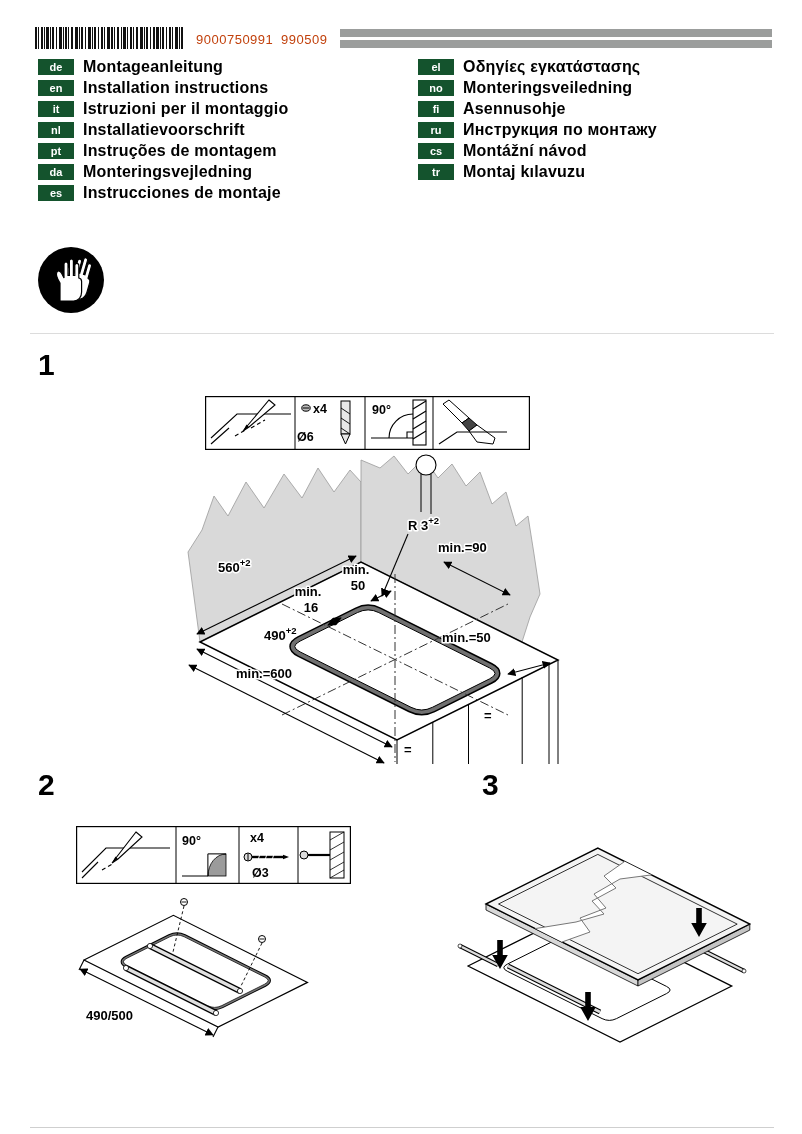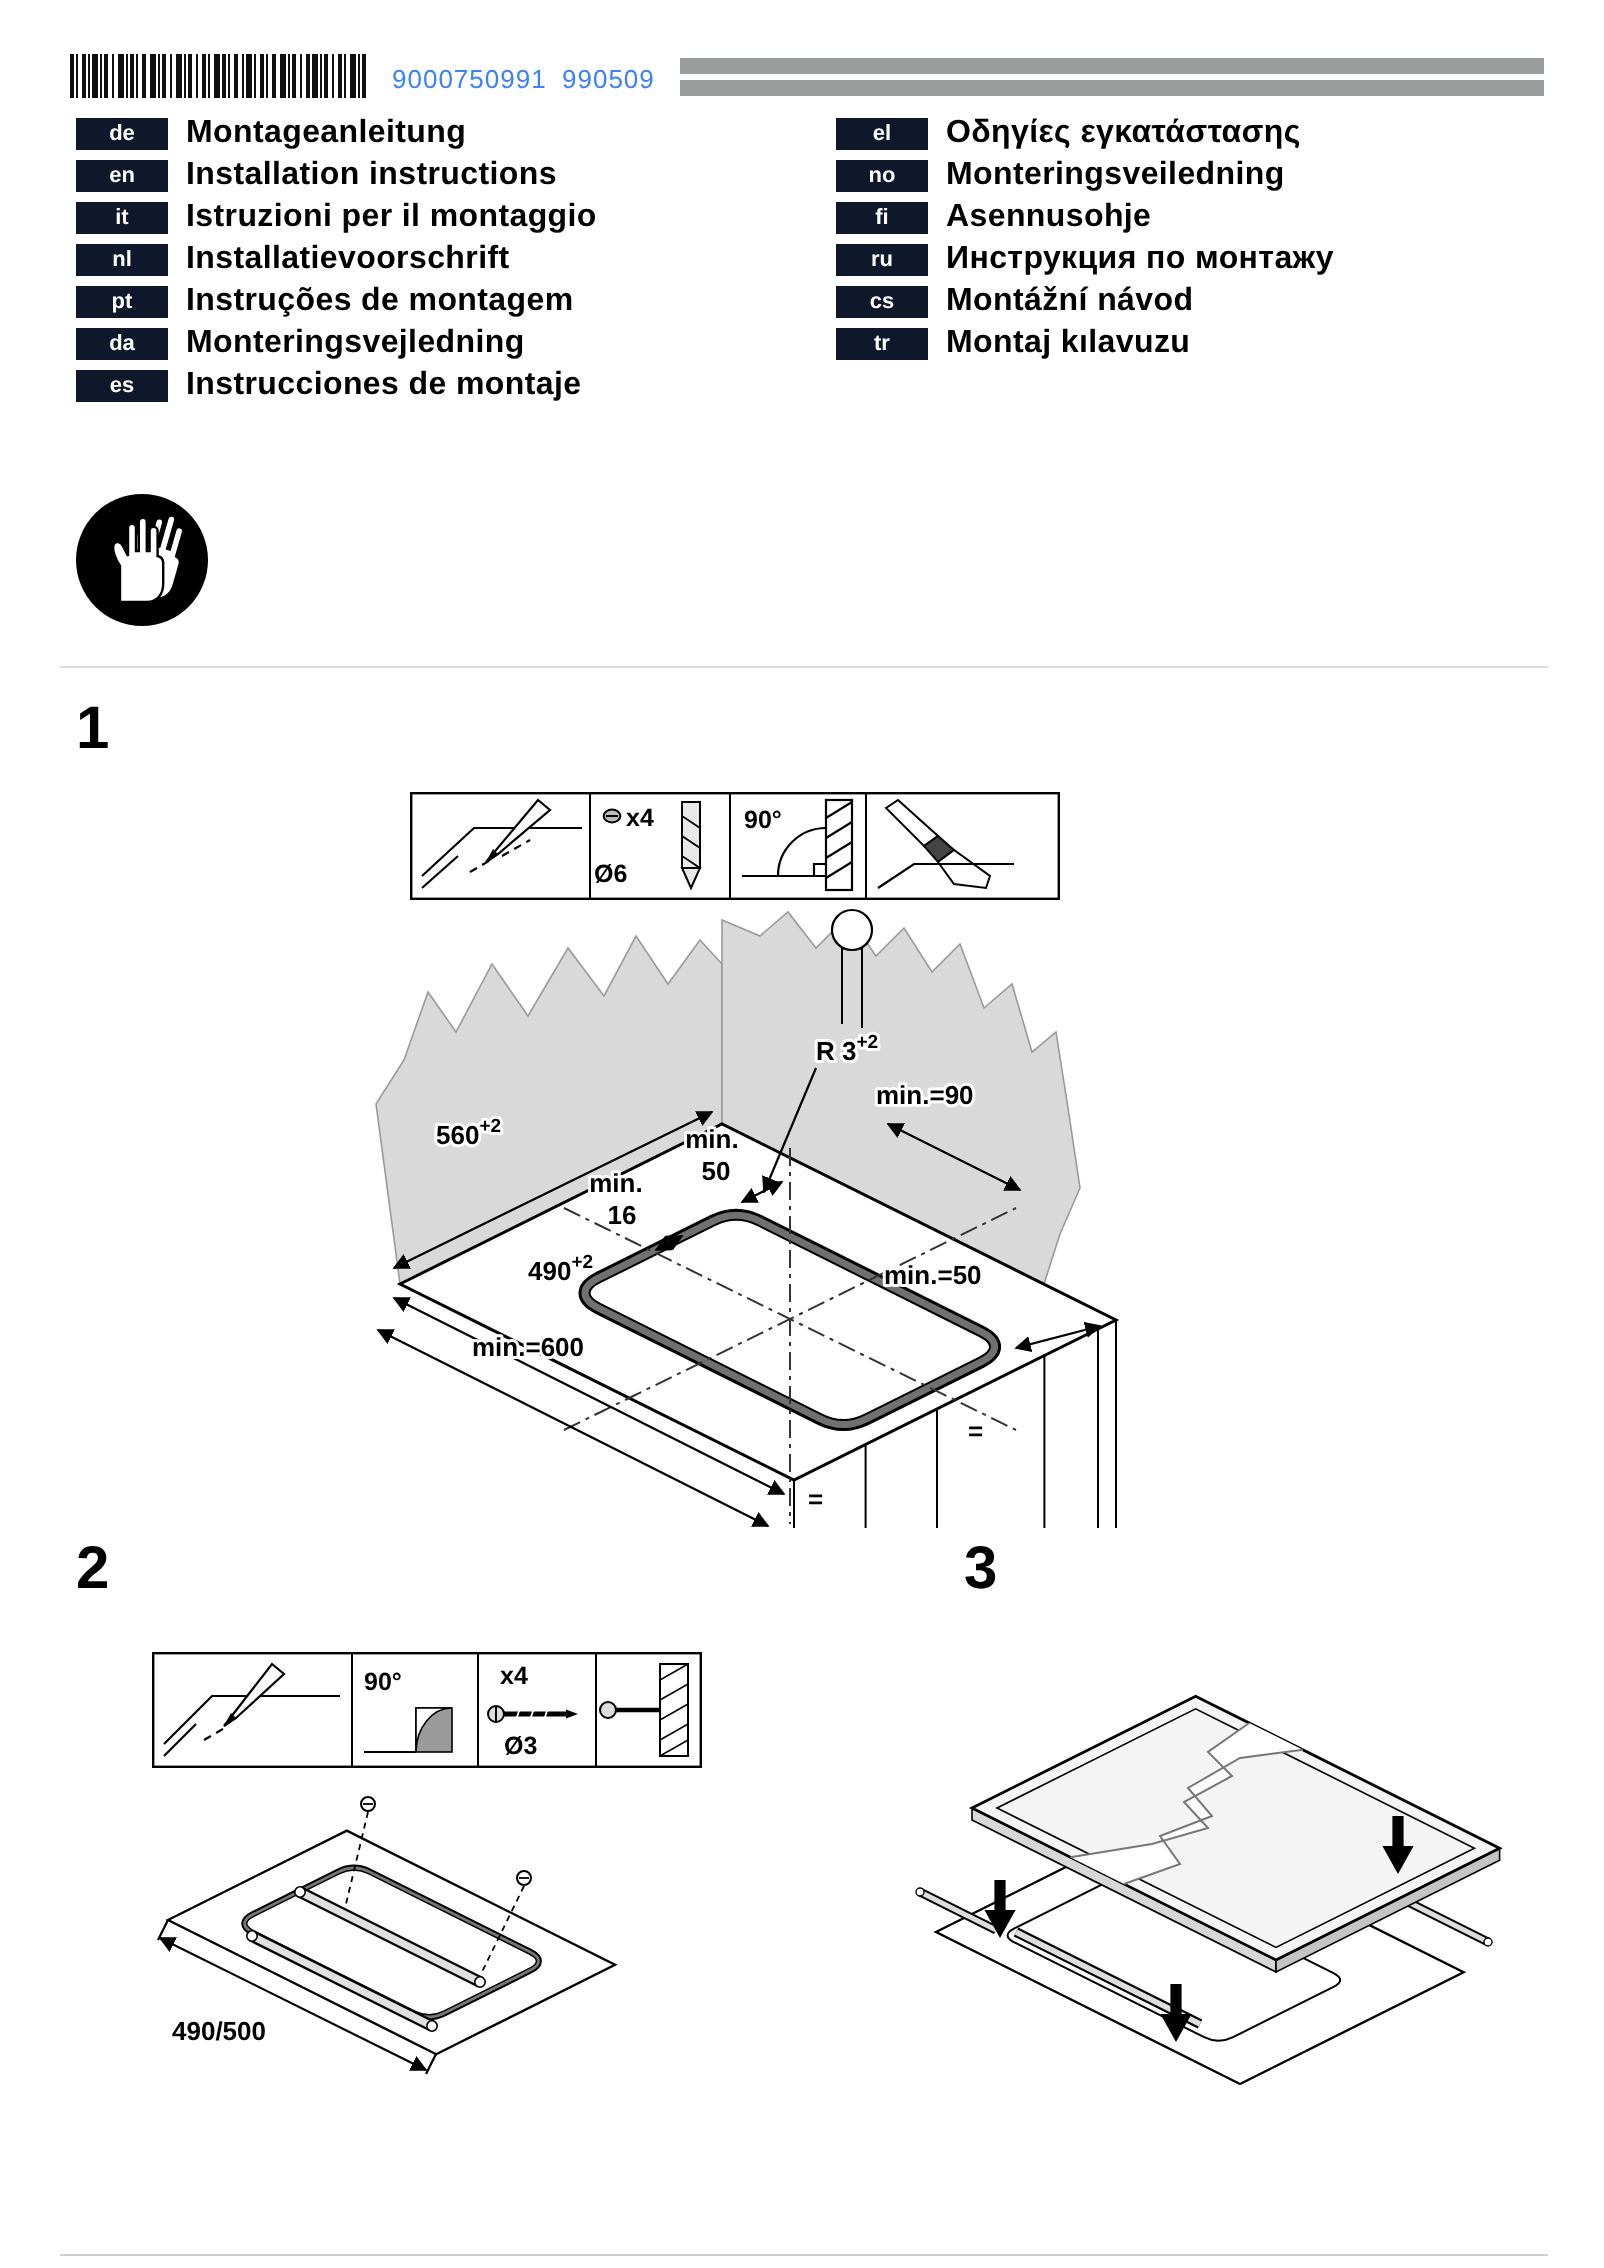--- a/index.html
+++ b/index.html
@@ -1,23 +1,23 @@
 <!DOCTYPE html>
 <html><head>
 <meta charset="utf-8">
 <style>
   * { margin:0; padding:0; box-sizing:border-box; }
   body { background:#fff; font-family:"Liberation Sans", sans-serif; color:#000; }
   .page { position:relative; width:802px; height:1134px; background:#fff; overflow:hidden; }
   .abs { position:absolute; }
-  .docnum { font-size:13px; letter-spacing:0.5px; color:#3b82f6; }
+  .docnum { font-size:13px; letter-spacing:0.5px; color:#c2410c; }
   .bar { background:#9b9d9c; height:8px; }
   .lang-col { display:flex; flex-direction:column; }
   .lrow { display:flex; align-items:center; height:21px; gap:9px; }
-  .badge { width:46px; height:16px; background:#0f172a; color:#fff; font-size:11px;
+  .badge { width:36px; height:16px; background:#14532d; color:#fff; font-size:11px;
            font-weight:bold; display:flex; align-items:center; justify-content:center; }
   .ltitle { font-size:16px; font-weight:bold; white-space:nowrap; letter-spacing:0.2px; }
   .hairline { height:1px; background:#dcdcdc; }
   .step-num { font-size:30px; font-weight:bold; }
   svg text { font-family:"Liberation Sans", sans-serif; }
   .dim  { font-size:13px; font-weight:bold; fill:#000;
           paint-order:stroke fill; stroke:#fff; stroke-width:3px; stroke-linejoin:round; }
   .dims { font-size:9.5px; }
   .tool { font-size:12.5px; font-weight:bold; fill:#000; }
 </style>

